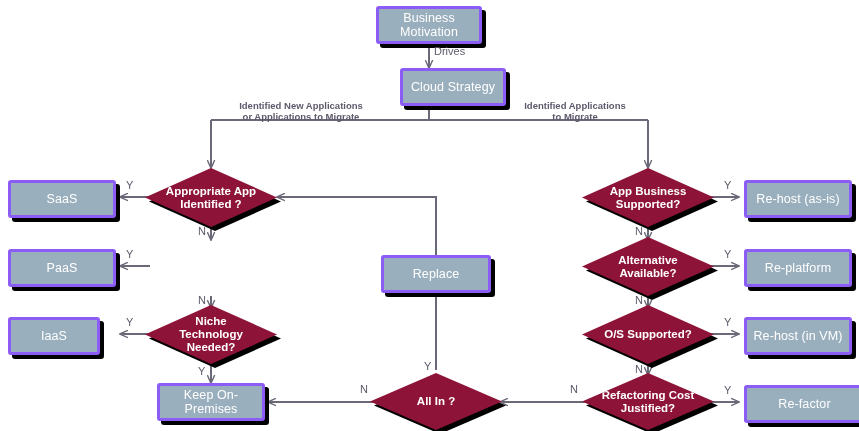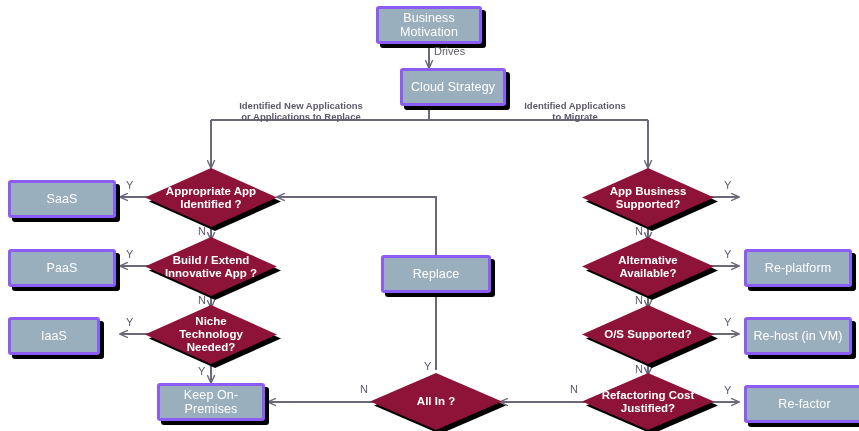--- a/index.html
+++ b/index.html
@@ -108,21 +108,21 @@
   </div>
 
   <div class="edge-label" style="left:434px;top:46px;">Drives</div>
 
   <div class="node box" style="left:376px;top:68px;width:106px;height:31px;margin-left:24px;">
     <span>Cloud Strategy</span>
   </div>
 
   <div class="branch-label" style="left:211px;top:100px;width:180px;">
     <div>Identified New Applications</div>
-    <div>or Applications to Replace</div>
+    <div>or Applications to Migrate</div>
   </div>
   <div class="branch-label" style="left:500px;top:100px;width:150px;">
     <div>Identified Applications</div>
     <div>to Migrate</div>
   </div>
 
   <div class="node box" style="left:8px;top:180px;width:108px;height:34px;">
     <span>SaaS</span>
   </div>
   <div class="node box" style="left:8px;top:249px;width:108px;height:34px;">
@@ -132,26 +132,20 @@
     <span>IaaS</span>
   </div>
 
   <div class="diamond-wrap" style="left:145px;top:168px;width:132px;height:59px;">
     <div class="diamond-shadow"></div>
     <div class="diamond-inner">
       <span class="dlabel">Appropriate App Identified ?</span>
     </div>
   </div>
 
-  <div class="diamond-wrap" style="left:145px;top:237px;width:132px;height:59px;">
-    <div class="diamond-shadow"></div>
-    <div class="diamond-inner">
-      <span class="dlabel">Build / Extend Innovative App ?</span>
-    </div>
-  </div>
 
   <div class="diamond-wrap" style="left:145px;top:305px;width:132px;height:59px;">
     <div class="diamond-shadow"></div>
     <div class="diamond-inner">
       <span class="dlabel">Niche Technology Needed?</span>
     </div>
   </div>
 
   <div class="node box" style="left:157px;top:383px;width:108px;height:36px;">
     <span>Keep On-Premises</span>
@@ -189,20 +183,23 @@
     </div>
   </div>
 
   <div class="diamond-wrap" style="left:582px;top:373px;width:132px;height:57px;">
     <div class="diamond-shadow"></div>
     <div class="diamond-inner">
       <span class="dlabel">Refactoring Cost Justified?</span>
     </div>
   </div>
 
+  <div class="node box" style="left:744px;top:180px;width:108px;height:34px;">
+    <span>Re-host (as-is)</span>
+  </div>
   <div class="node box" style="left:744px;top:249px;width:108px;height:34px;">
     <span>Re-platform</span>
   </div>
   <div class="node box" style="left:744px;top:317px;width:108px;height:34px;">
     <span>Re-host (in VM)</span>
   </div>
   <div class="node box" style="left:744px;top:385px;width:121px;height:34px;">
     <span>Re-factor</span>
   </div>
 

